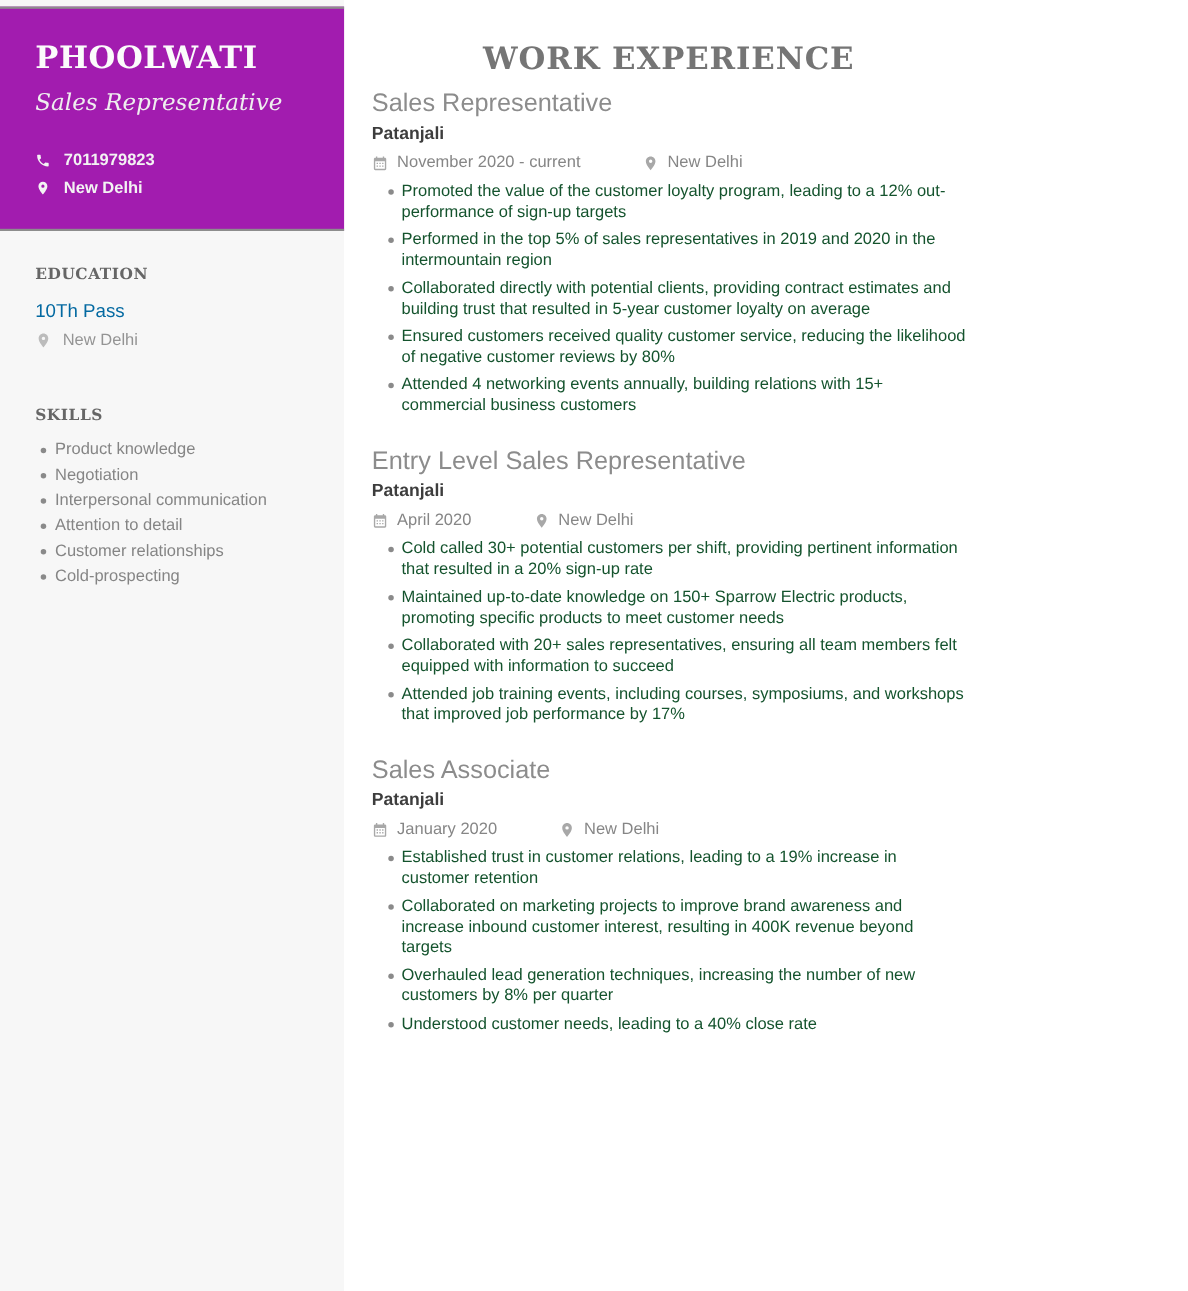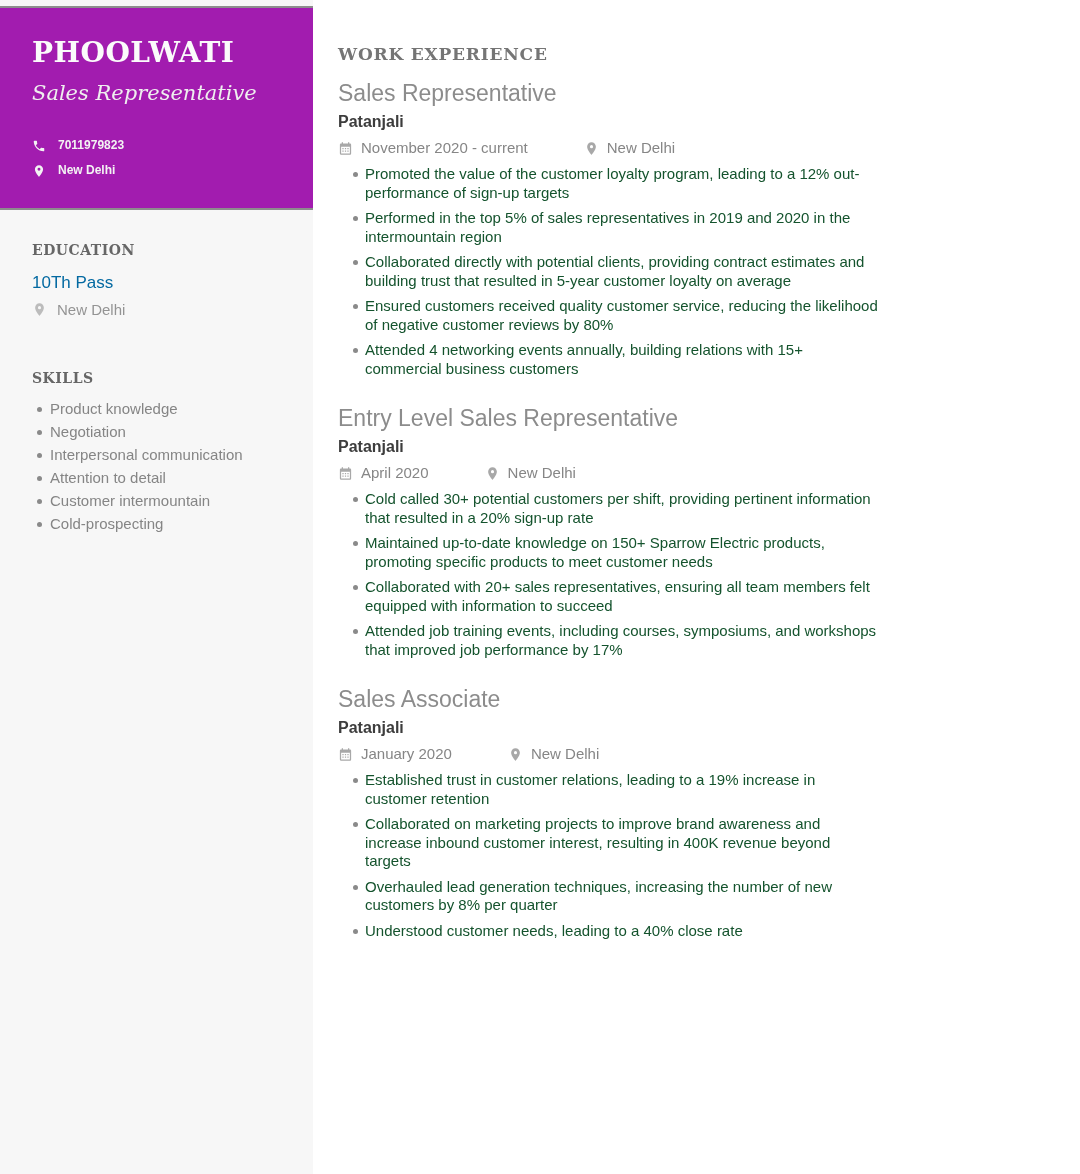--- a/index.html
+++ b/index.html
@@ -39,21 +39,21 @@
     font-weight: 400;
     color: #efefef;
     line-height: 27px;
     margin-bottom: 27px;
   }
   .contact-row {
     display: flex;
     align-items: center;
     gap: 12px;
     color: #f3f3f3;
-    font-size: 12px;
+    font-size: 15px;
     font-weight: 700;
     line-height: 23px;
   }
   .contact-row + .contact-row { margin-top: 2px; }
   .contact-row .icn { color: #f3f3f3; }
   .icn { display: inline-flex; flex: none; }
   .icn svg { display: block; }
 
   .side-section { padding: 0 32px; }
   .side-heading {
@@ -103,26 +103,27 @@
 
   
   .main {
     flex: 1;
     background: #ffffff;
     padding: 41px 0 0 25px;
   }
   .main-inner { width: 540px; }
   .work-heading {
     font-family: "DejaVu Serif", serif;
-    font-size: 17px;
+    font-size: 28px;
     font-weight: 700;
     letter-spacing: 0.8px;
     color: #757575;
     line-height: 26px;
     margin-bottom: 12px;
+    text-align: center;
   }
   .job-title {
     font-size: 23px;
     font-weight: 400;
     color: #8c8c8c;
     line-height: 28px;
     margin-bottom: 5px;
   }
   .job-company {
     font-size: 16px;
@@ -209,21 +210,21 @@
     <ul class="skills-list">
 
         <li>Product knowledge</li>
 
         <li>Negotiation</li>
 
         <li>Interpersonal communication</li>
 
         <li>Attention to detail</li>
 
-        <li>Customer intermountain</li>
+        <li>Customer relationships</li>
 
         <li>Cold-prospecting</li>
       </ul>
   </div>
 </aside>
 
 <main class="main">
   <div class="main-inner">
     <h2 class="work-heading">WORK EXPERIENCE</h2>
 

